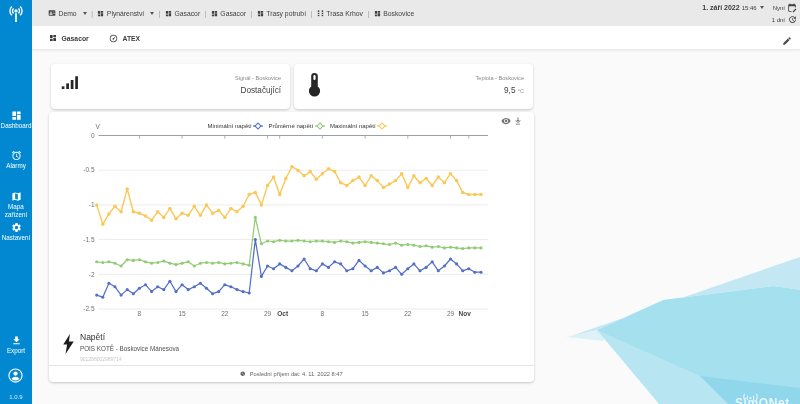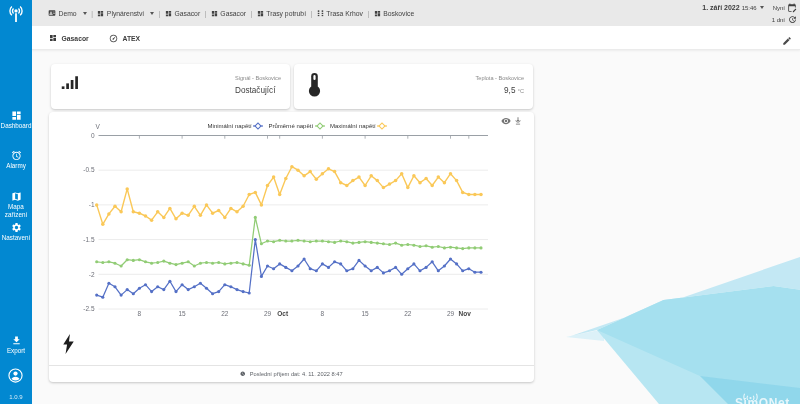--- a/index.html
+++ b/index.html
@@ -180,21 +180,21 @@
     </svg>
 </div>
 
 <div class="card" style="left:51px;top:64px;width:239px;height:45px">
 <svg class="abs" style="left:10px;top:10px" width="18" height="18" viewBox="0 0 24 24" fill="#262626">
       <rect x="1" y="16.5" width="3.6" height="3.5"></rect>
       <rect x="7" y="12.5" width="3.6" height="7.5"></rect>
       <rect x="13" y="8" width="3.6" height="12"></rect>
       <rect x="19" y="3" width="3.6" height="17"></rect>
     </svg>
-<div class="abs" style="right:9px;top:11px;text-align:left">
+<div class="abs" style="right:9px;top:11px;text-align:right">
 <div class="small-lab">Signál - Boskovice</div>
 <div style="font-size:8.2px;color:#3f3f3f;margin-top:5px">Dostačující</div>
 </div>
 </div>
 <div class="card" style="left:294px;top:64px;width:239px;height:45px">
 <svg class="abs" style="left:14px;top:8px" width="13" height="26" viewBox="0 0 13 26" fill="#262626">
       <circle cx="6.5" cy="19" r="5.6"></circle>
       <rect x="3.2" y="1" width="6.6" height="16" rx="3.3"></rect>
       <rect x="5.4" y="3" width="2.2" height="5" rx="1.1" fill="#fff"></rect>
     </svg>
@@ -286,20 +286,25 @@
 <text x="401.5" y="203.5" font-size="6.5" fill="#6E7079" text-anchor="middle">29</text>
 <text x="415.7" y="203.5" font-size="6.5" fill="#464646" text-anchor="middle" font-weight="bold">Nov</text>
 <polyline points="47.7,92.9 53.8,112.3 59.9,101.9 66.0,94.3 72.1,99.8 78.2,76.9 84.3,99.8 90.4,101.2 96.5,104.0 102.6,108.2 108.7,99.8 114.8,105.4 120.9,96.4 127.0,106.8 133.1,101.2 139.2,103.3 145.3,94.3 151.4,103.3 157.5,92.9 163.6,101.2 169.7,98.5 175.8,105.4 181.9,96.4 188.0,99.8 194.1,94.3 200.2,82.5 206.3,80.4 212.4,92.9 218.5,73.5 224.6,65.1 230.7,82.5 236.8,66.5 242.9,54.7 249.0,58.2 255.1,63.8 261.2,59.6 267.3,67.2 273.4,61.7 279.5,56.8 285.6,59.6 291.7,70.7 297.8,73.5 303.9,68.6 310.0,65.1 316.1,73.5 322.2,63.8 328.3,68.6 334.4,75.6 340.5,72.1 346.6,68.6 352.7,61.7 358.8,75.6 364.9,63.8 371.0,70.7 377.1,66.5 383.2,73.5 389.3,65.1 395.4,70.7 401.5,61.7 407.6,68.6 413.7,80.4 419.8,82.5 425.9,82.5 432.0,82.5" fill="none" stroke="#fac858" stroke-width="1.4" stroke-linejoin="round" marker-start="url(#my)" marker-mid="url(#my)" marker-end="url(#my)"></polyline>
 <polyline points="47.7,149.8 53.8,150.5 59.9,149.8 66.0,151.2 72.1,154.0 78.2,147.7 84.3,148.4 90.4,147.7 96.5,149.8 102.6,151.2 108.7,150.5 114.8,149.1 120.9,151.2 127.0,152.6 133.1,151.2 139.2,149.8 145.3,154.0 151.4,151.2 157.5,150.5 163.6,151.2 169.7,150.5 175.8,151.9 181.9,151.2 188.0,150.5 194.1,151.9 200.2,153.3 206.3,105.4 212.4,131.8 218.5,129.0 224.6,129.7 230.7,128.3 236.8,129.0 242.9,129.0 249.0,128.3 255.1,129.0 261.2,129.7 267.3,129.0 273.4,129.0 279.5,129.7 285.6,130.4 291.7,129.0 297.8,129.7 303.9,131.1 310.0,130.4 316.1,129.7 322.2,130.4 328.3,131.1 334.4,131.8 340.5,132.5 346.6,131.1 352.7,133.2 358.8,132.5 364.9,133.2 371.0,134.5 377.1,133.8 383.2,135.2 389.3,134.5 395.4,135.9 401.5,135.2 407.6,135.9 413.7,136.6 419.8,135.9 425.9,135.9 432.0,135.9" fill="none" stroke="#91cc75" stroke-width="1.25" stroke-linejoin="round" marker-start="url(#mg)" marker-mid="url(#mg)" marker-end="url(#mg)"></polyline>
 <polyline points="47.7,183.1 53.8,185.2 59.9,171.3 66.0,174.8 72.1,183.1 78.2,177.6 84.3,181.7 90.4,176.2 96.5,172.7 102.6,179.6 108.7,174.8 114.8,177.6 120.9,169.2 127.0,179.6 133.1,172.7 139.2,177.6 145.3,174.8 151.4,171.3 157.5,176.2 163.6,181.7 169.7,179.6 175.8,172.7 181.9,174.8 188.0,177.6 194.1,179.6 200.2,181.0 206.3,127.6 212.4,164.4 218.5,154.0 224.6,156.7 230.7,151.9 236.8,155.4 242.9,158.8 249.0,154.0 255.1,147.0 261.2,156.7 267.3,158.8 273.4,151.9 279.5,155.4 285.6,149.8 291.7,151.9 297.8,158.8 303.9,156.7 310.0,148.4 316.1,154.0 322.2,158.8 328.3,155.4 334.4,160.9 340.5,158.8 346.6,155.4 352.7,162.3 358.8,156.7 364.9,151.9 371.0,158.8 377.1,155.4 383.2,149.8 389.3,158.8 395.4,154.0 401.5,147.0 407.6,151.9 413.7,158.8 419.8,156.7 425.9,160.2 432.0,160.2" fill="none" stroke="#5470c6" stroke-width="1.25" stroke-linejoin="round" marker-start="url(#mb)" marker-mid="url(#mb)" marker-end="url(#mb)"></polyline>
       </svg>
 </div>
 <svg class="abs" style="left:12.5px;top:222px" width="13" height="20" viewBox="0 0 13 21" fill="#1d1d1d">
       <path d="M8 0 L1 11 L5 11 L3.4 21 L12 8 L7 8 Z"></path>
     </svg>
+<div class="abs" style="left:31px;top:220px">
+<div style="font-size:8.5px;color:#333;font-weight:500">Napětí</div>
+<div style="font-size:6.3px;color:#4f4f4f;margin-top:3px">POIS KOTĚ - Boskovice Mánesova</div>
+<div style="font-size:5px;color:#c6c6c6;margin-top:4px">901288002989714</div>
+</div>
 <div class="abs" style="left:0;top:253px;width:485px;border-top:1px solid #e4e4e4"></div>
 <div class="abs" style="left:0;top:258.5px;width:485px;height:7px;line-height:7px;font-size:0;text-align:center">
 <span style="display:inline-flex;align-items:center;gap:4px;vertical-align:top">
 <svg width="5.5" height="5.5" viewBox="0 0 24 24" fill="#5f6368">
           <path d="M12 2C6.48 2 2 6.48 2 12s4.48 10 10 10 10-4.48 10-10S17.52 2 12 2zm.5 5v5.25l4.5 2.67-.75 1.23L11 13V7h1.5z"></path>
         </svg>
 <span style="font-size:5.7px;color:#5f6368">Poslední příjem dat: 4. 11. 2022 8:47</span>
 </span>
 </div>
 </div>

